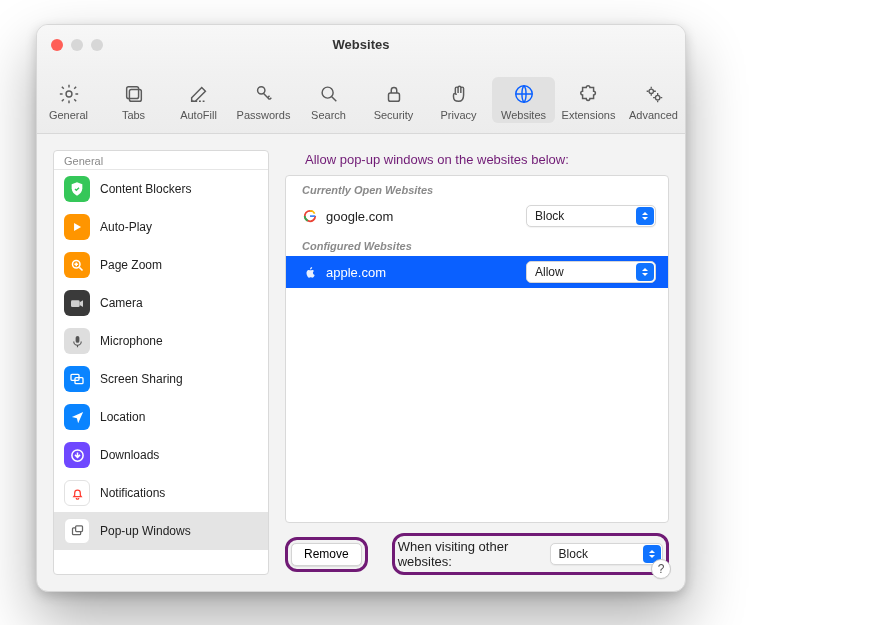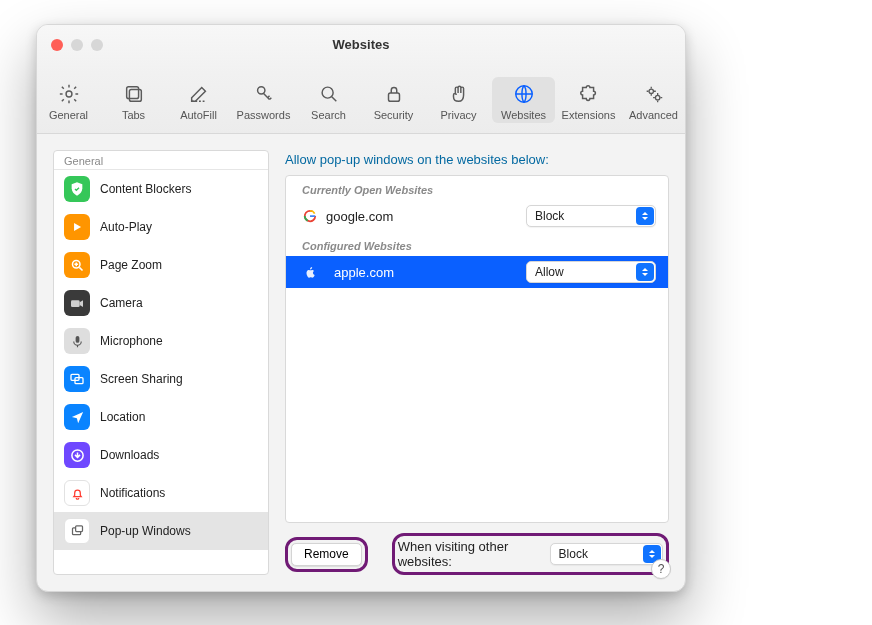--- a/index.html
+++ b/index.html
@@ -99,40 +99,40 @@
   .sidebar-item.selected { background:#e4e4e4; }
   .sb-icon {
     width:26px; height:26px; border-radius:6px;
     display:flex; align-items:center; justify-content:center;
     flex: 0 0 26px;
     color:#fff;
   }
   .sb-label { font-size:12px; color:#222; }
   
   .main { flex:1; display:flex; flex-direction:column; }
-  .main-heading { font-size:13px; color:#0369a1; margin: 2px 0 8px 0; }
+  .main-heading { font-size:13px; color:#701a75; margin: 2px 0 8px 20px; }
   .site-table {
     flex:1;
     background:#fff;
     border:1px solid #d9d9d9;
     border-radius:4px;
     overflow:hidden;
     display:flex; flex-direction:column;
   }
   .section-hdr {
     font-size:11px; font-weight:600; color:#8a8a8a;
     padding: 8px 16px 4px 16px;
     font-style: italic;
   }
   .site-row {
     display:flex; align-items:center;
     padding: 4px 12px 4px 16px;
     height: 32px;
   }
-  .site-row.selected { background:#0a60ff; color:#fff;gap:8px; }
+  .site-row.selected { background:#0a60ff; color:#fff; }
   .site-icon { width:16px; height:16px; margin-right:8px; display:flex; align-items:center; justify-content:center; }
   .site-name { flex:1; font-size:13px; }
   .mac-select {
     position:relative;
     width: 130px; height:22px;
     background:#fff;
     border:1px solid #d6d6d6;
     border-radius:5px;
     display:flex; align-items:center;
     padding: 0 22px 0 8px;

